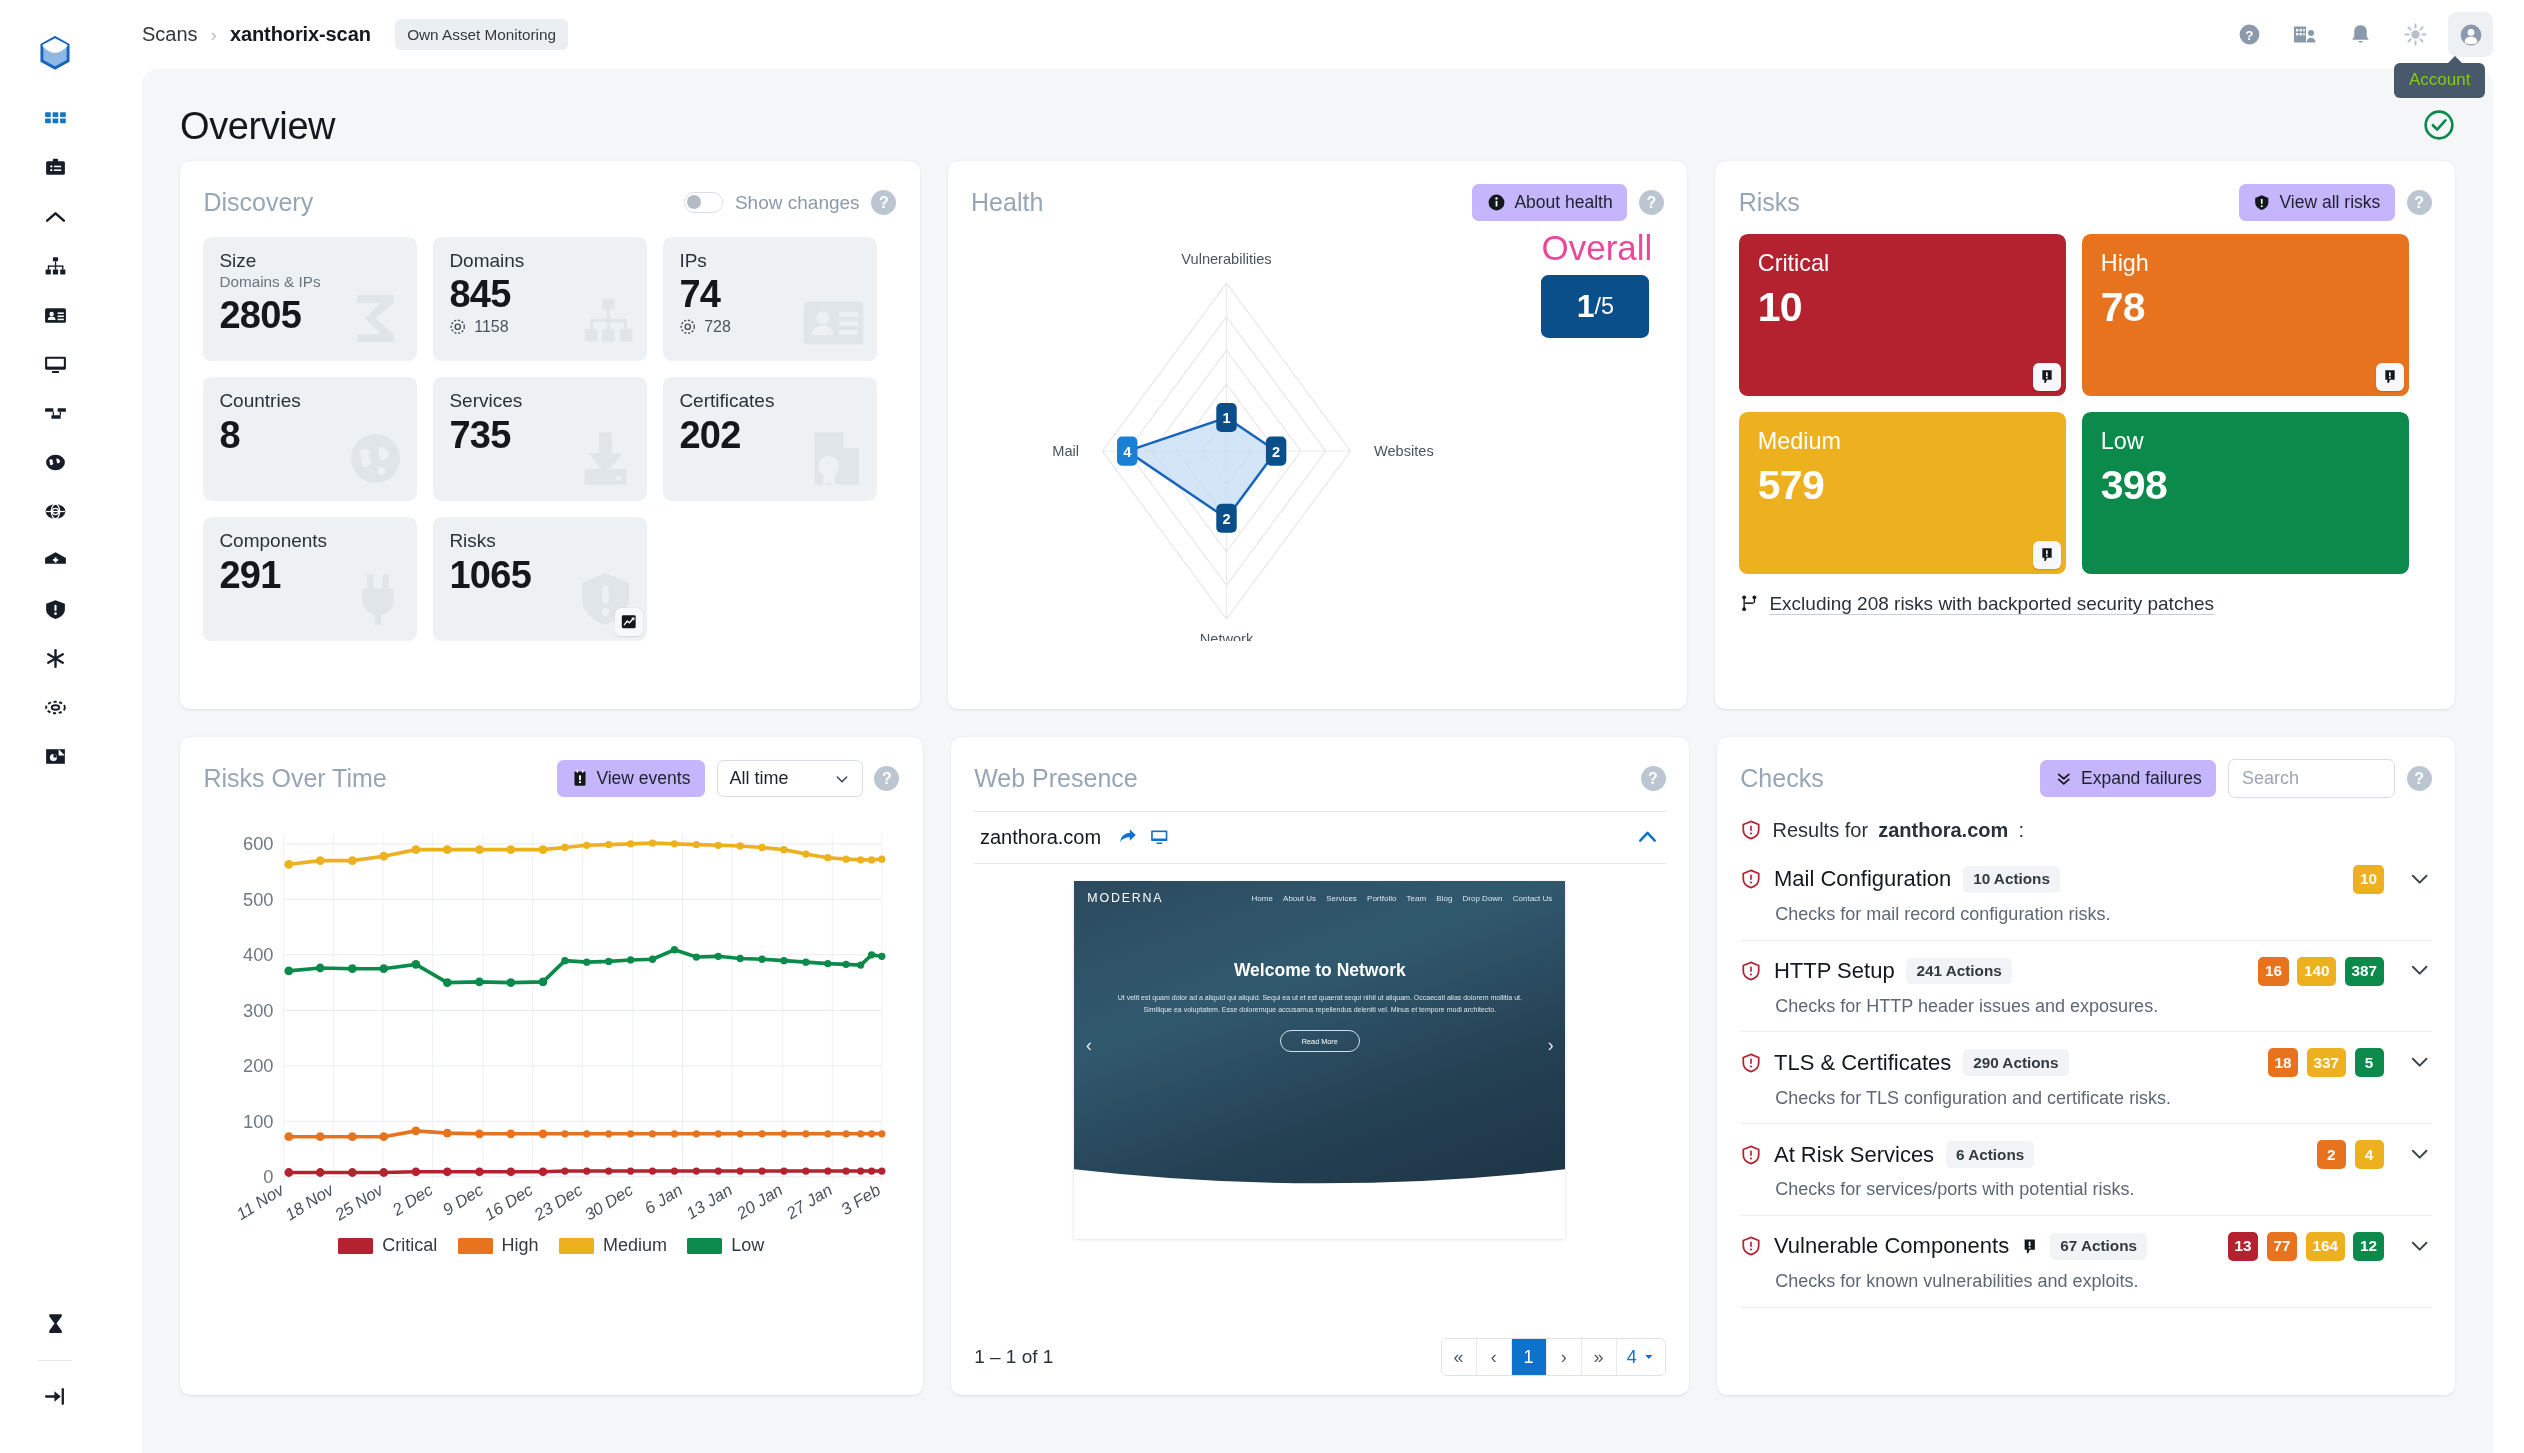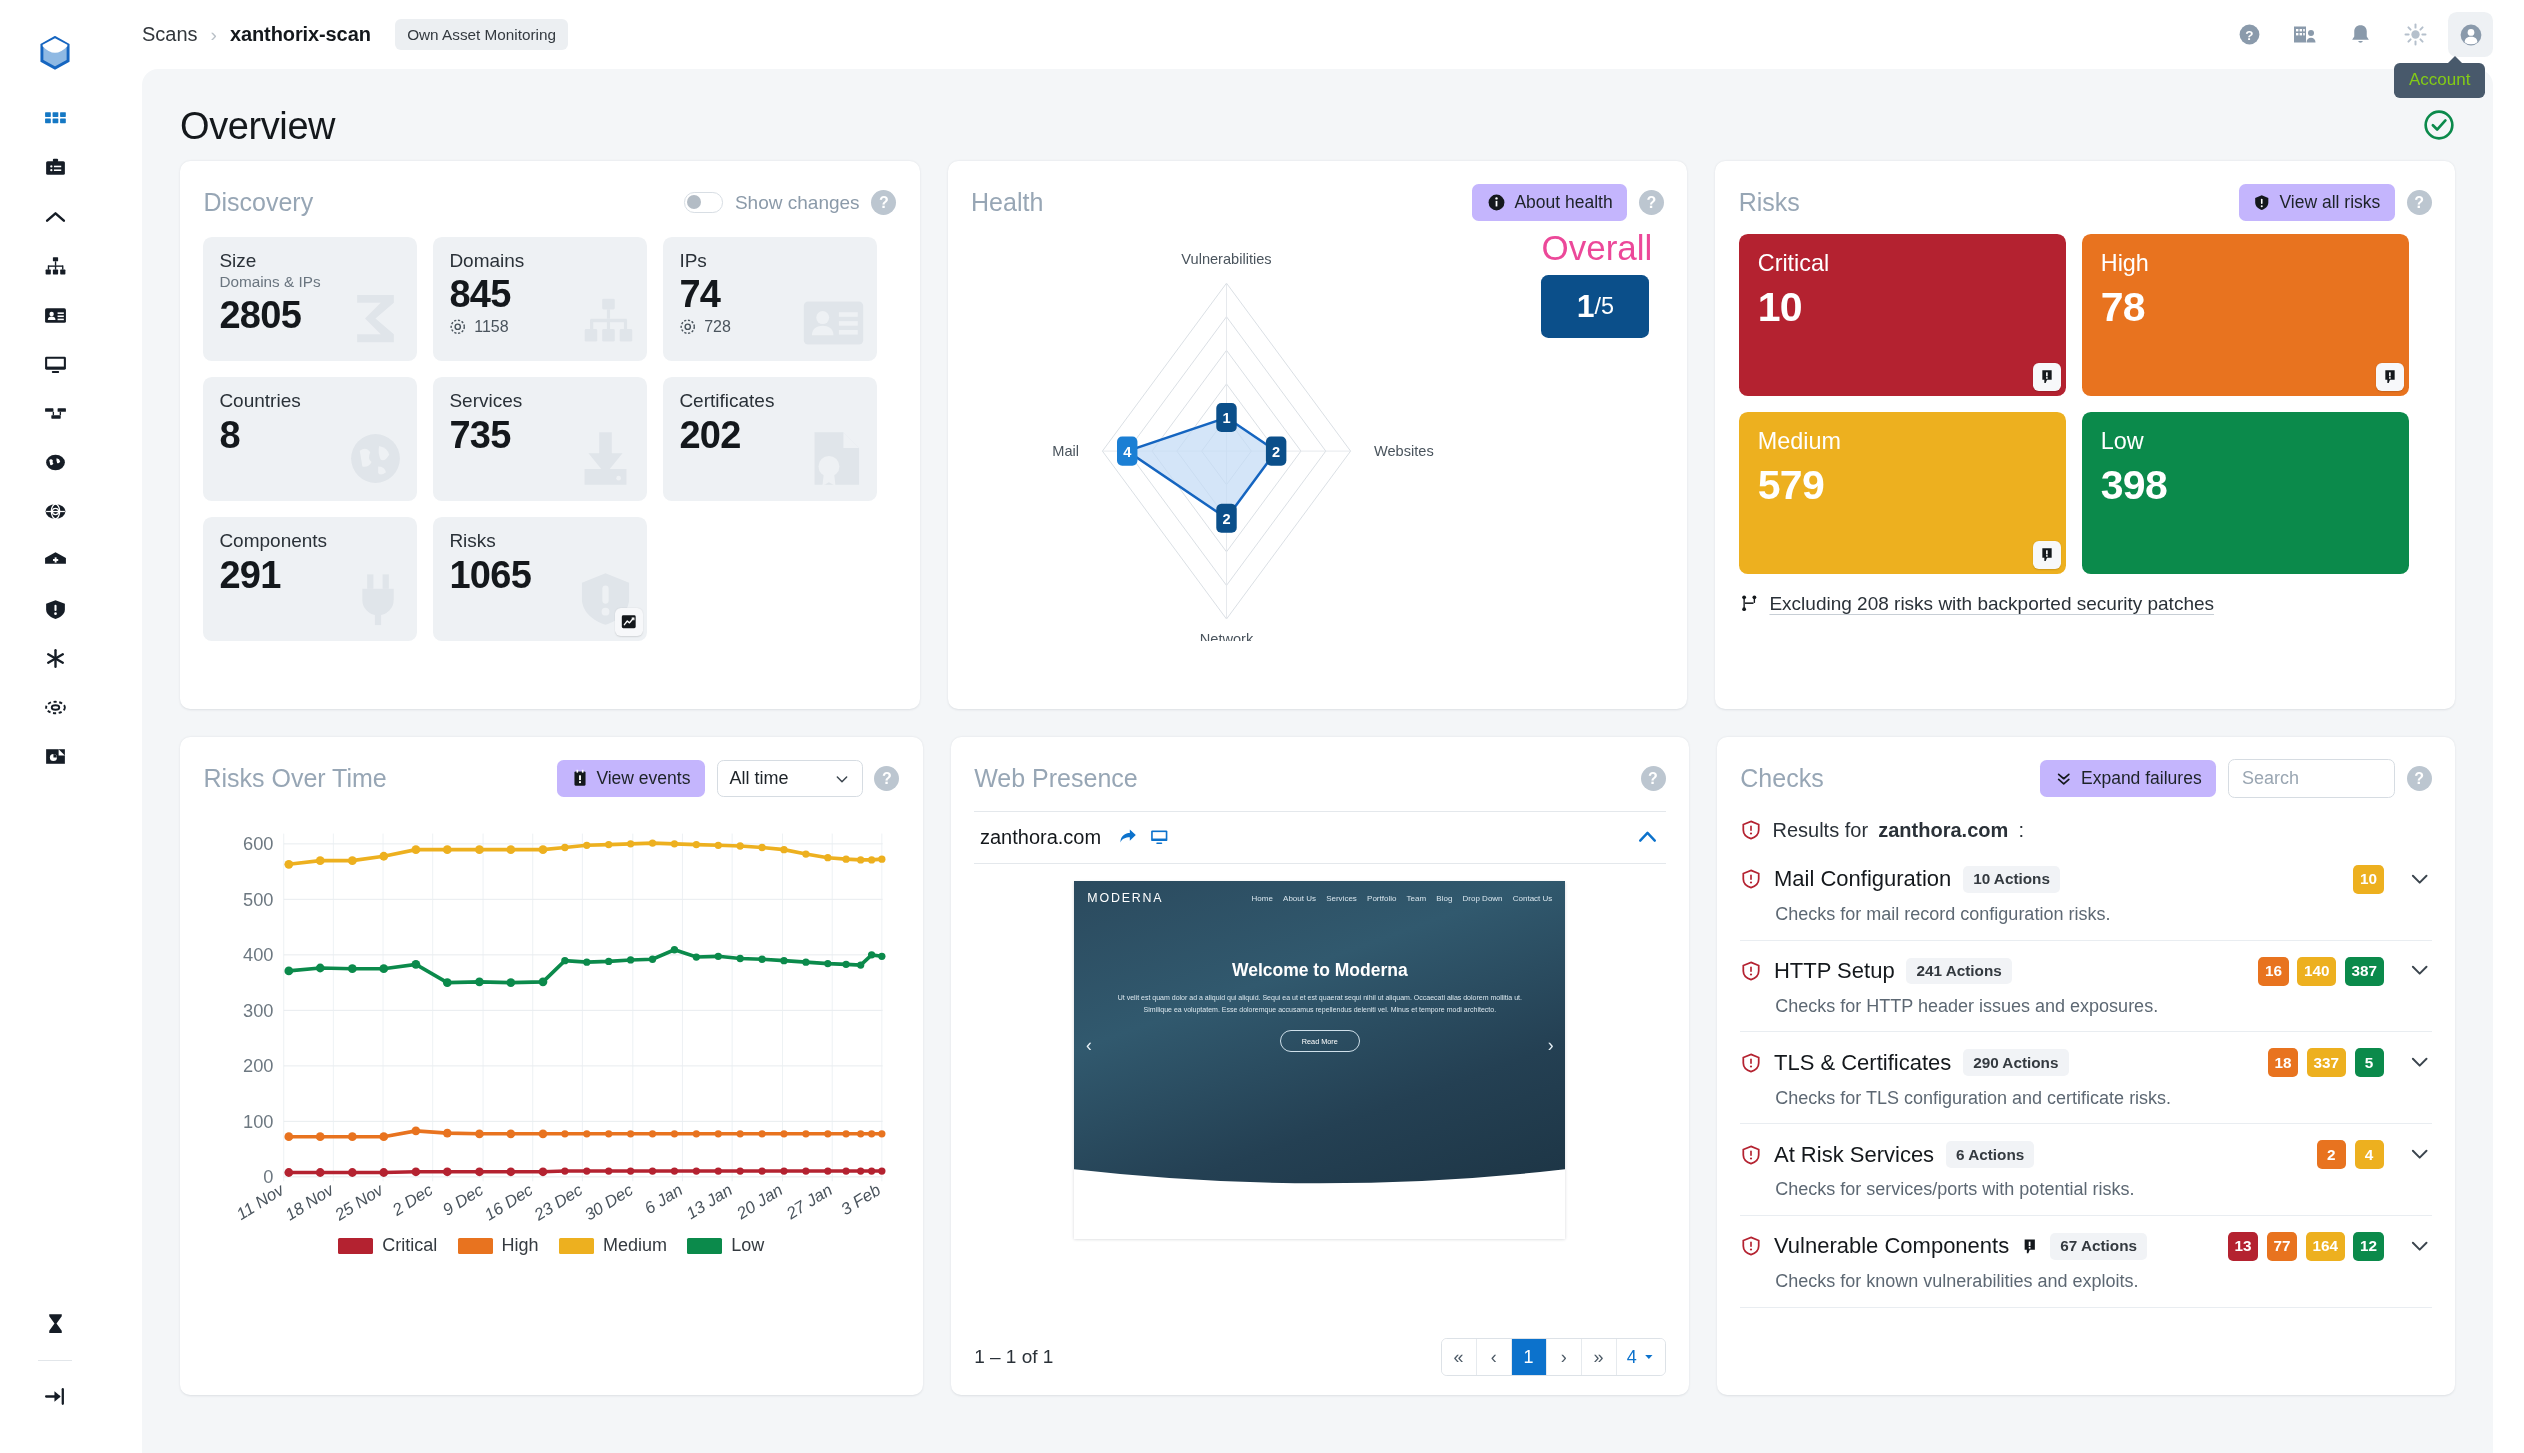--- a/index.html
+++ b/index.html
@@ -1036,21 +1036,21 @@
                   <span class="shot-link">About Us</span>
                   <span class="shot-link">Services</span>
                   <span class="shot-link">Portfolio</span>
                   <span class="shot-link">Team</span>
                   <span class="shot-link">Blog</span>
                   <span class="shot-link">Drop Down</span>
                   <span class="shot-link">Contact Us</span>
                 </div>
               </div>
               <div class="shot-hero">
-                <div class="shot-title">Welcome to Moderna</div>
+                <div class="shot-title">Welcome to Network</div>
                 <div class="shot-para">Ut velit est quam dolor ad a aliquid qui aliquid. Sequi ea ut et est quaerat sequi nihil ut aliquam. Occaecati alias dolorem mollitia ut. Similique ea voluptatem. Esse doloremque accusamus repellendus deleniti vel. Minus et tempore modi architecto.</div>
                 <div class="shot-btn">Read More</div>
               </div>
               <div class="shot-arrow l">‹</div>
               <div class="shot-arrow r">›</div>
               <svg class="shot-curve" viewBox="0 0 672 50" preserveAspectRatio="none">
                 <path d="M0,50 L0,22 Q336,60 672,22 L672,50 Z" fill="#ffffff"></path>
               </svg>
             </div>
           </div>

